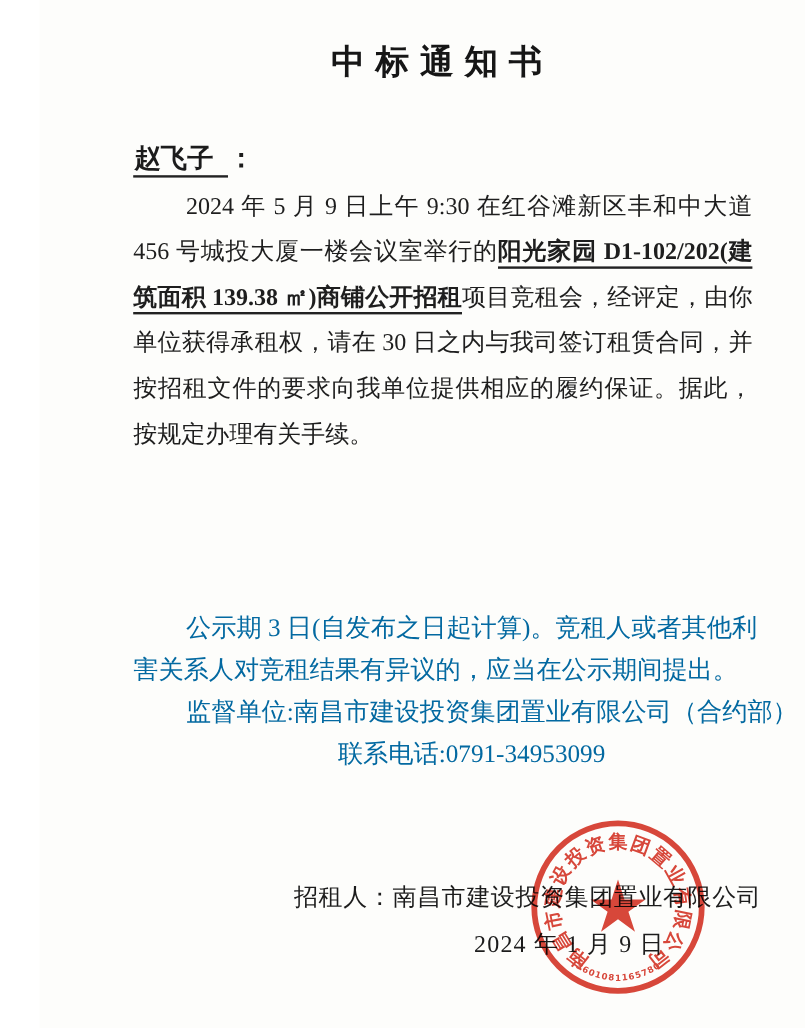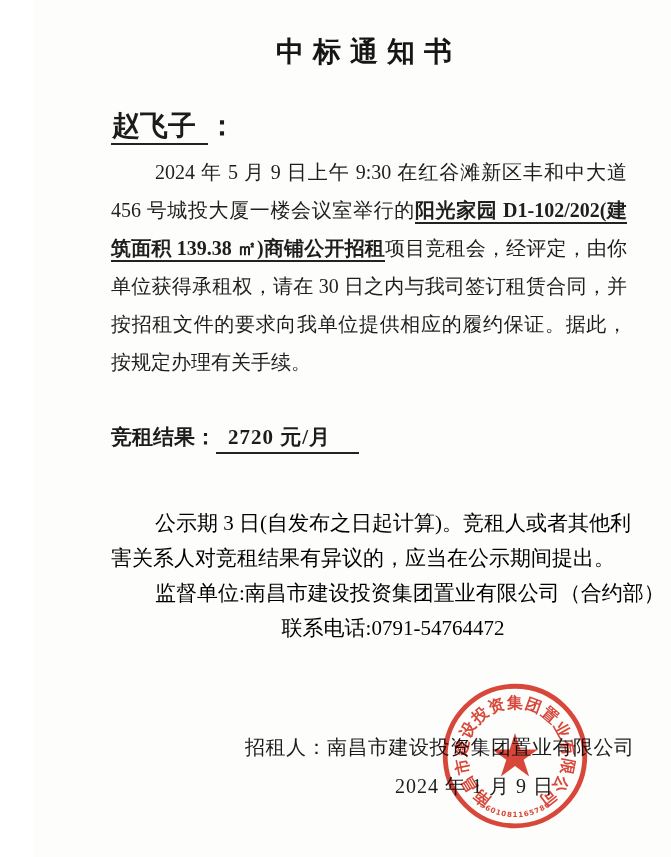--- a/index.html
+++ b/index.html
@@ -13,22 +13,22 @@
     margin-left:33px;
   }
   .doc-title{
     position:absolute;top:33px;left:0;right:0;
     text-align:center;
     font-size:28px;font-weight:700;
     letter-spacing:9px;
     color:#161616;
   }
   .salutation{
-    position:absolute;top:107px;left:78px;
-    font-size:28px;font-weight:700;
+    position:absolute;top:117px;left:78px;
+    font-size:22px;font-weight:700;
   }
   .salutation .name{
     border-bottom:2px solid #232323;
     padding:0 12px 2px 1px;
   }
   .body-para{
     position:absolute;top:153px;left:78px;width:516px;
     font-size:20px;line-height:38px;
     text-align:justify;
     text-indent:44px;
@@ -44,21 +44,21 @@
     font-size:21px;font-weight:700;white-space:nowrap;
   }
   .result-line .value{
     border-bottom:2px solid #232323;
     padding:0 28px 3px 12px;
     letter-spacing:1px;
   }
   .notice-block{
     position:absolute;top:506px;left:78px;width:520px;
     font-size:21px;line-height:35px;
-    color:#000000;
+    color:#0369a1;
   }
   .notice-block p{margin:0;text-indent:44px;text-align:justify;}
   .notice-block p.nowrap{white-space:nowrap;text-align:center;}
   .sig-line1{
     position:absolute;top:734px;left:212px;
     font-size:20px;white-space:nowrap;letter-spacing:0.5px;
   }
   .sig-line2{
     position:absolute;top:773px;left:362px;
     font-size:20px;white-space:nowrap;letter-spacing:1px;
@@ -86,26 +86,25 @@
 <body>
 
 <div class="page">
 
   <div class="doc-title">中标通知书</div>
 
   <div class="salutation"><span class="name">赵飞子</span><span>：</span></div>
 
   <div class="body-para"><span>2024 年 5 月 9 日上午 9:30 在红谷滩新区丰和中大道 456 号城投大厦一楼会议室举行的</span><span class="hl">阳光家园 D1-102/202(建筑面积 139.38 ㎡)商铺公开招租</span><span>项目竞租会，经评定，由你单位获得承租权，请在 30 日之内与我司签订租赁合同，并按招租文件的要求向我单位提供相应的履约保证。据此，按规定办理有关手续。</span></div>
 
-  <div class="result-line"><span>竞租结果：</span><span class="value">2720 元/月</span></div>
 
   <div class="notice-block">
     <p>公示期 3 日(自发布之日起计算)。竞租人或者其他利害关系人对竞租结果有异议的，应当在公示期间提出。</p>
     <p class="nowrap">监督单位:南昌市建设投资集团置业有限公司（合约部）</p>
-    <p class="nowrap">联系电话:0791-54764472</p>
+    <p class="nowrap">联系电话:0791-34953099</p>
   </div>
 
   <div class="sig-line1">招租人：南昌市建设投资集团置业有限公司</div>
   <div class="sig-line2">2024 年 1 月 9 日</div>
 
   <div class="seal">
     <svg viewBox="0 0 160 160">
       <circle class="seal-ring" id="seal-ring" cx="80" cy="80" r="72.5" stroke="#d6372a"></circle>
       <polygon id="seal-star" points="80,56 85.6,73.3 103.8,73.3 89,83.9 94.7,101.2 80,90.5 65.3,101.2 71,83.9 56.2,73.3 74.4,73.3" fill="#d6372a"></polygon>
       <g id="seal-company-arc">

